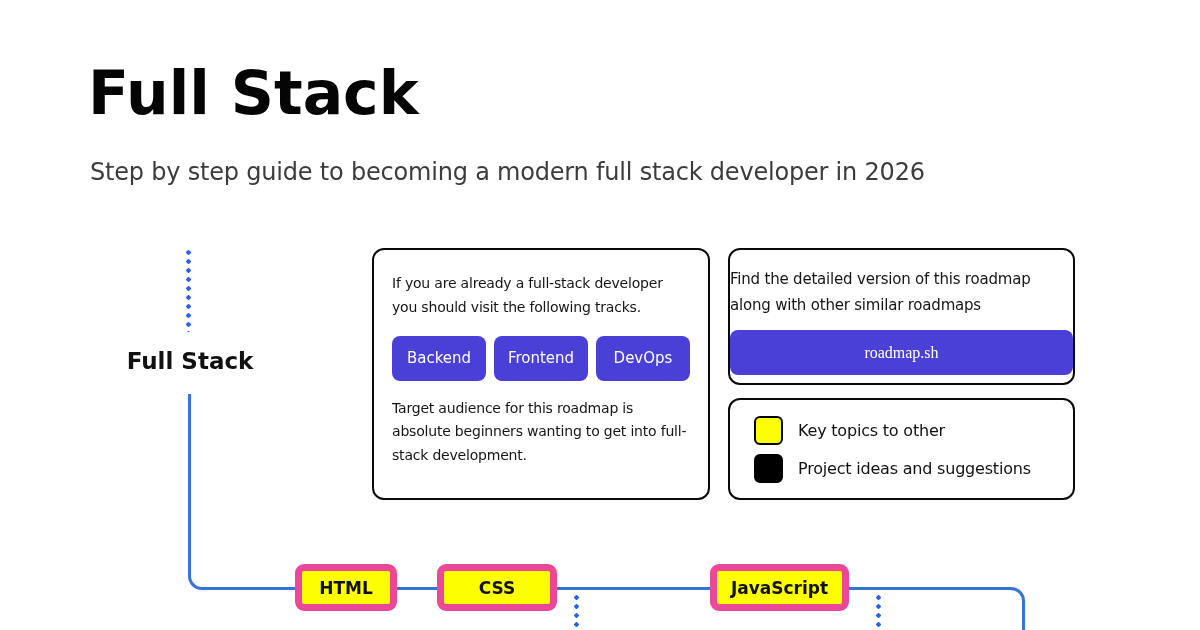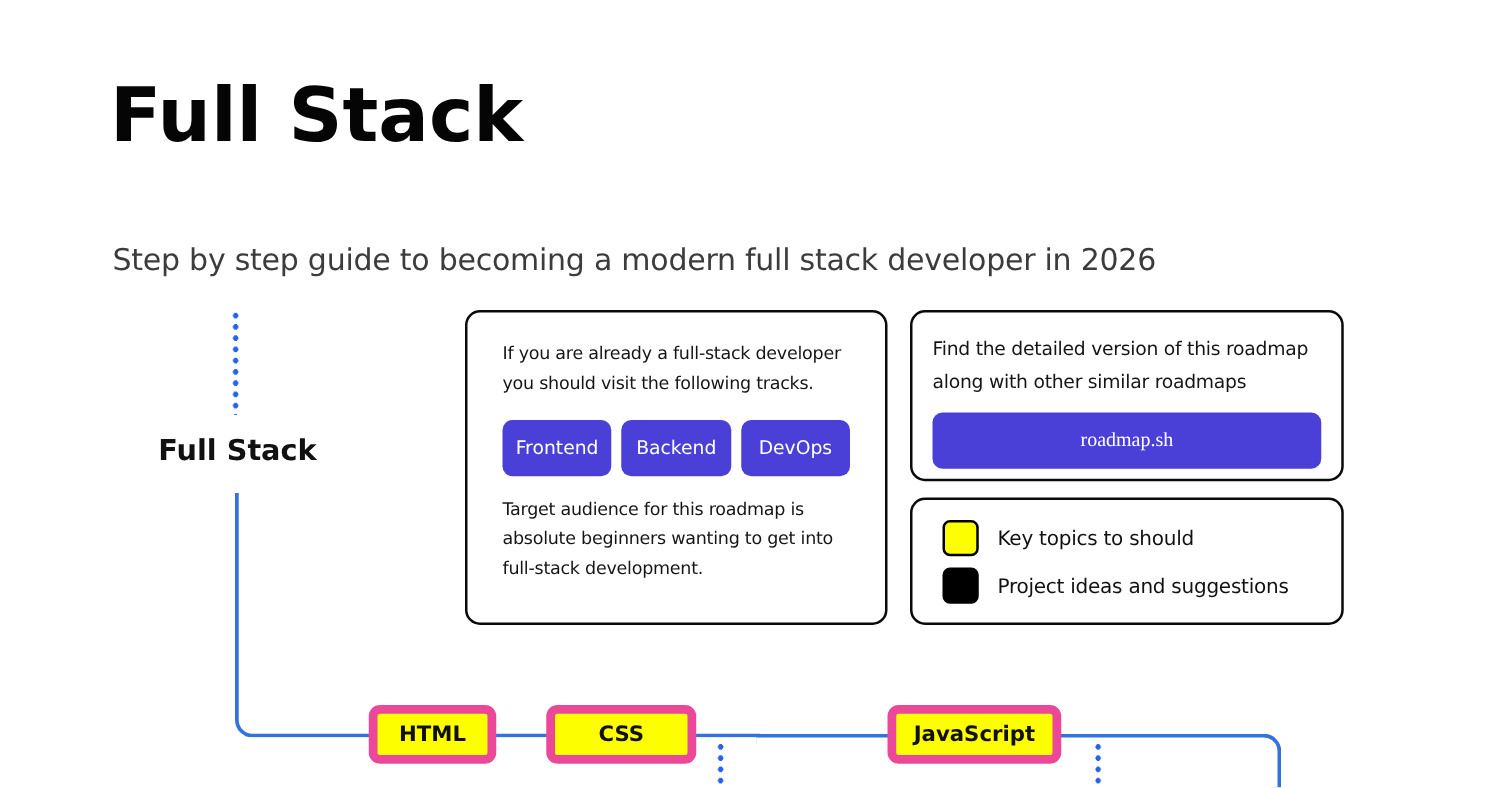--- a/index.html
+++ b/index.html
@@ -4,21 +4,21 @@
 <style>
   html,body{margin:0;padding:0;background:#ffffff;}
   body{
     width:1200px;height:630px;position:relative;overflow:hidden;
     font-family:"DejaVu Sans","Liberation Sans",sans-serif;color:#0b0b0b;
   }
   .abs{position:absolute;box-sizing:border-box;}
 
   
   .title{left:88px;top:58px;font-size:60px;font-weight:700;letter-spacing:0px;color:#050505;}
-  .subtitle{left:90px;top:158px;font-size:24px;font-weight:500;color:#3c3c3c;letter-spacing:-0.2px;margin-top:36px;}
+  .subtitle{left:90px;top:158px;font-size:24px;font-weight:500;color:#3c3c3c;letter-spacing:-0.2px;}
 
   
   .vdots{
     width:5px;
     background:radial-gradient(circle at center,#2563eb 2px,rgba(0,0,0,0) 2.4px) center top / 5px 9px repeat-y;
   }
   .elbow-left{
     left:188px;top:394px;width:420px;height:196px;
     border-left:3px solid #3374dc;border-bottom:3px solid #3374dc;
     border-bottom-left-radius:14px;
@@ -45,30 +45,30 @@
     font-size:17px;font-weight:700;color:#111;
   }
   .topic-html{left:295px;width:102px;}
   .topic-css{left:437px;width:120px;}
   .topic-js{left:710px;width:139px;}
 
   
   .panel{
     background:#fff;border:2.5px solid #0a0a0a;border-radius:12px;
   }
-  .info-box{left:372px;top:248px;width:338px;height:252px;padding:22px 28px;}
+  .info-box{left:372px;top:248px;width:338px;height:252px;padding:22px 18px;}
   .info-box p{margin:0;font-size:14px;line-height:1.7;font-weight:500;letter-spacing:-0.2px;color:#151515;}
   .tracks{display:flex;gap:8px;margin:16px 0 16px 0;}
   .track-btn{
     flex:1;height:45px;border:none;border-radius:8px;cursor:pointer;
     background:#4a40d8;color:#fff;font-size:15px;font-weight:500;
     font-family:inherit;display:flex;align-items:center;justify-content:center;
   }
 
-  .detail-box{left:728px;top:248px;width:347px;height:137px;padding:17px 16px;}
+  .detail-box{left:728px;top:248px;width:347px;height:137px;padding:17px 0;}
   .detail-box p{margin:0;font-size:15px;line-height:1.7;font-weight:500;letter-spacing:-0.2px;color:#151515;}
   .roadmap-btn{
     margin-top:12px;width:100%;height:45px;border:none;border-radius:8px;cursor:pointer;
     background:#4a40d8;color:#fff;font-size:16px;font-weight:500;
     font-family:Liberation Serif, serif;display:flex;align-items:center;justify-content:center;
   }
 
   .legend-box{left:728px;top:398px;width:347px;height:102px;padding:17px 24px;
     display:flex;flex-direction:column;justify-content:center;gap:9px;}
   .legend-row{display:flex;align-items:center;gap:15px;}
@@ -91,34 +91,34 @@
 
 <div class="abs root-label">Full Stack</div>
 
 <div class="abs topic topic-html">HTML</div>
 <div class="abs topic topic-css">CSS</div>
 <div class="abs topic topic-js">JavaScript</div>
 
 <div class="abs panel info-box">
   <p>If you are already a full-stack developer you should visit the following tracks.</p>
   <div class="tracks">
+    <button class="track-btn">Backend</button>
     <button class="track-btn">Frontend</button>
-    <button class="track-btn">Backend</button>
     <button class="track-btn">DevOps</button>
   </div>
   <p>Target audience for this roadmap is absolute beginners wanting to get into full-stack development.</p>
 </div>
 
 <div class="abs panel detail-box">
   <p>Find the detailed version of this roadmap along with other similar roadmaps</p>
   <button class="roadmap-btn">roadmap.sh</button>
 </div>
 
 <div class="abs panel legend-box">
   <div class="legend-row">
     <span class="swatch swatch-yellow"></span>
-    <span class="legend-label">Key topics to should</span>
+    <span class="legend-label">Key topics to other</span>
   </div>
   <div class="legend-row">
     <span class="swatch swatch-black"></span>
     <span class="legend-label">Project ideas and suggestions</span>
   </div>
 </div>
 
 </body></html>

